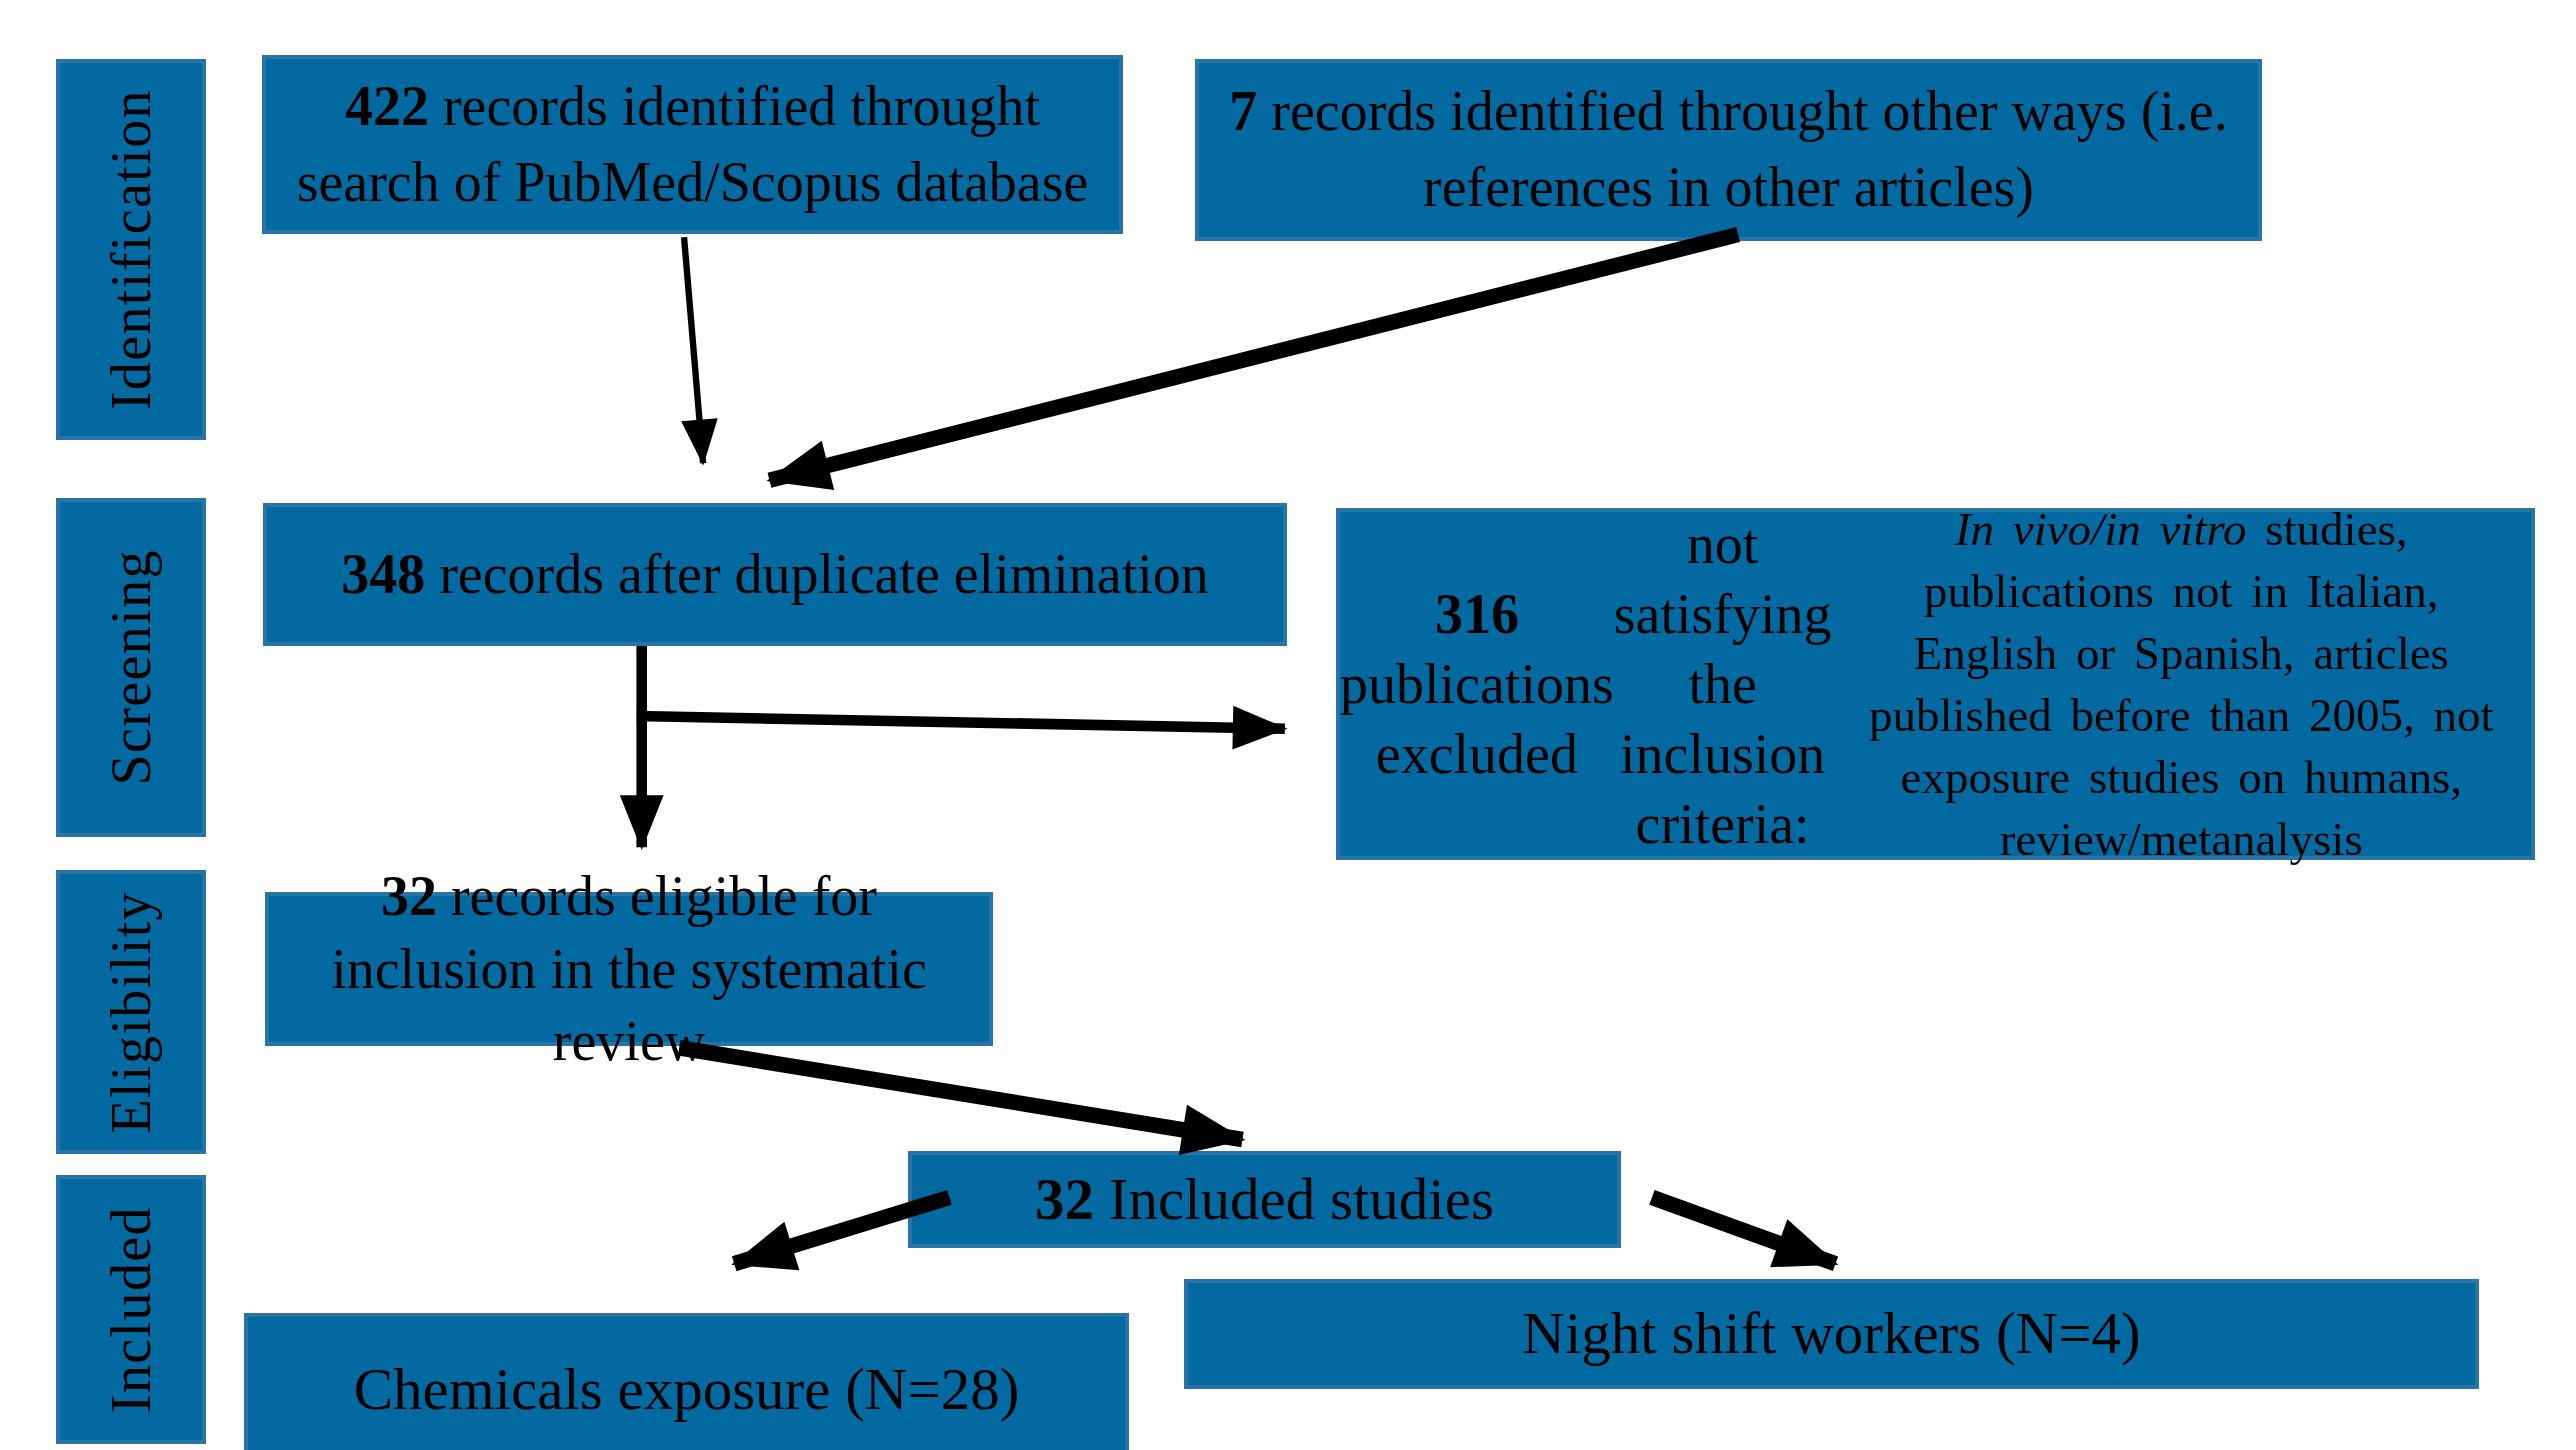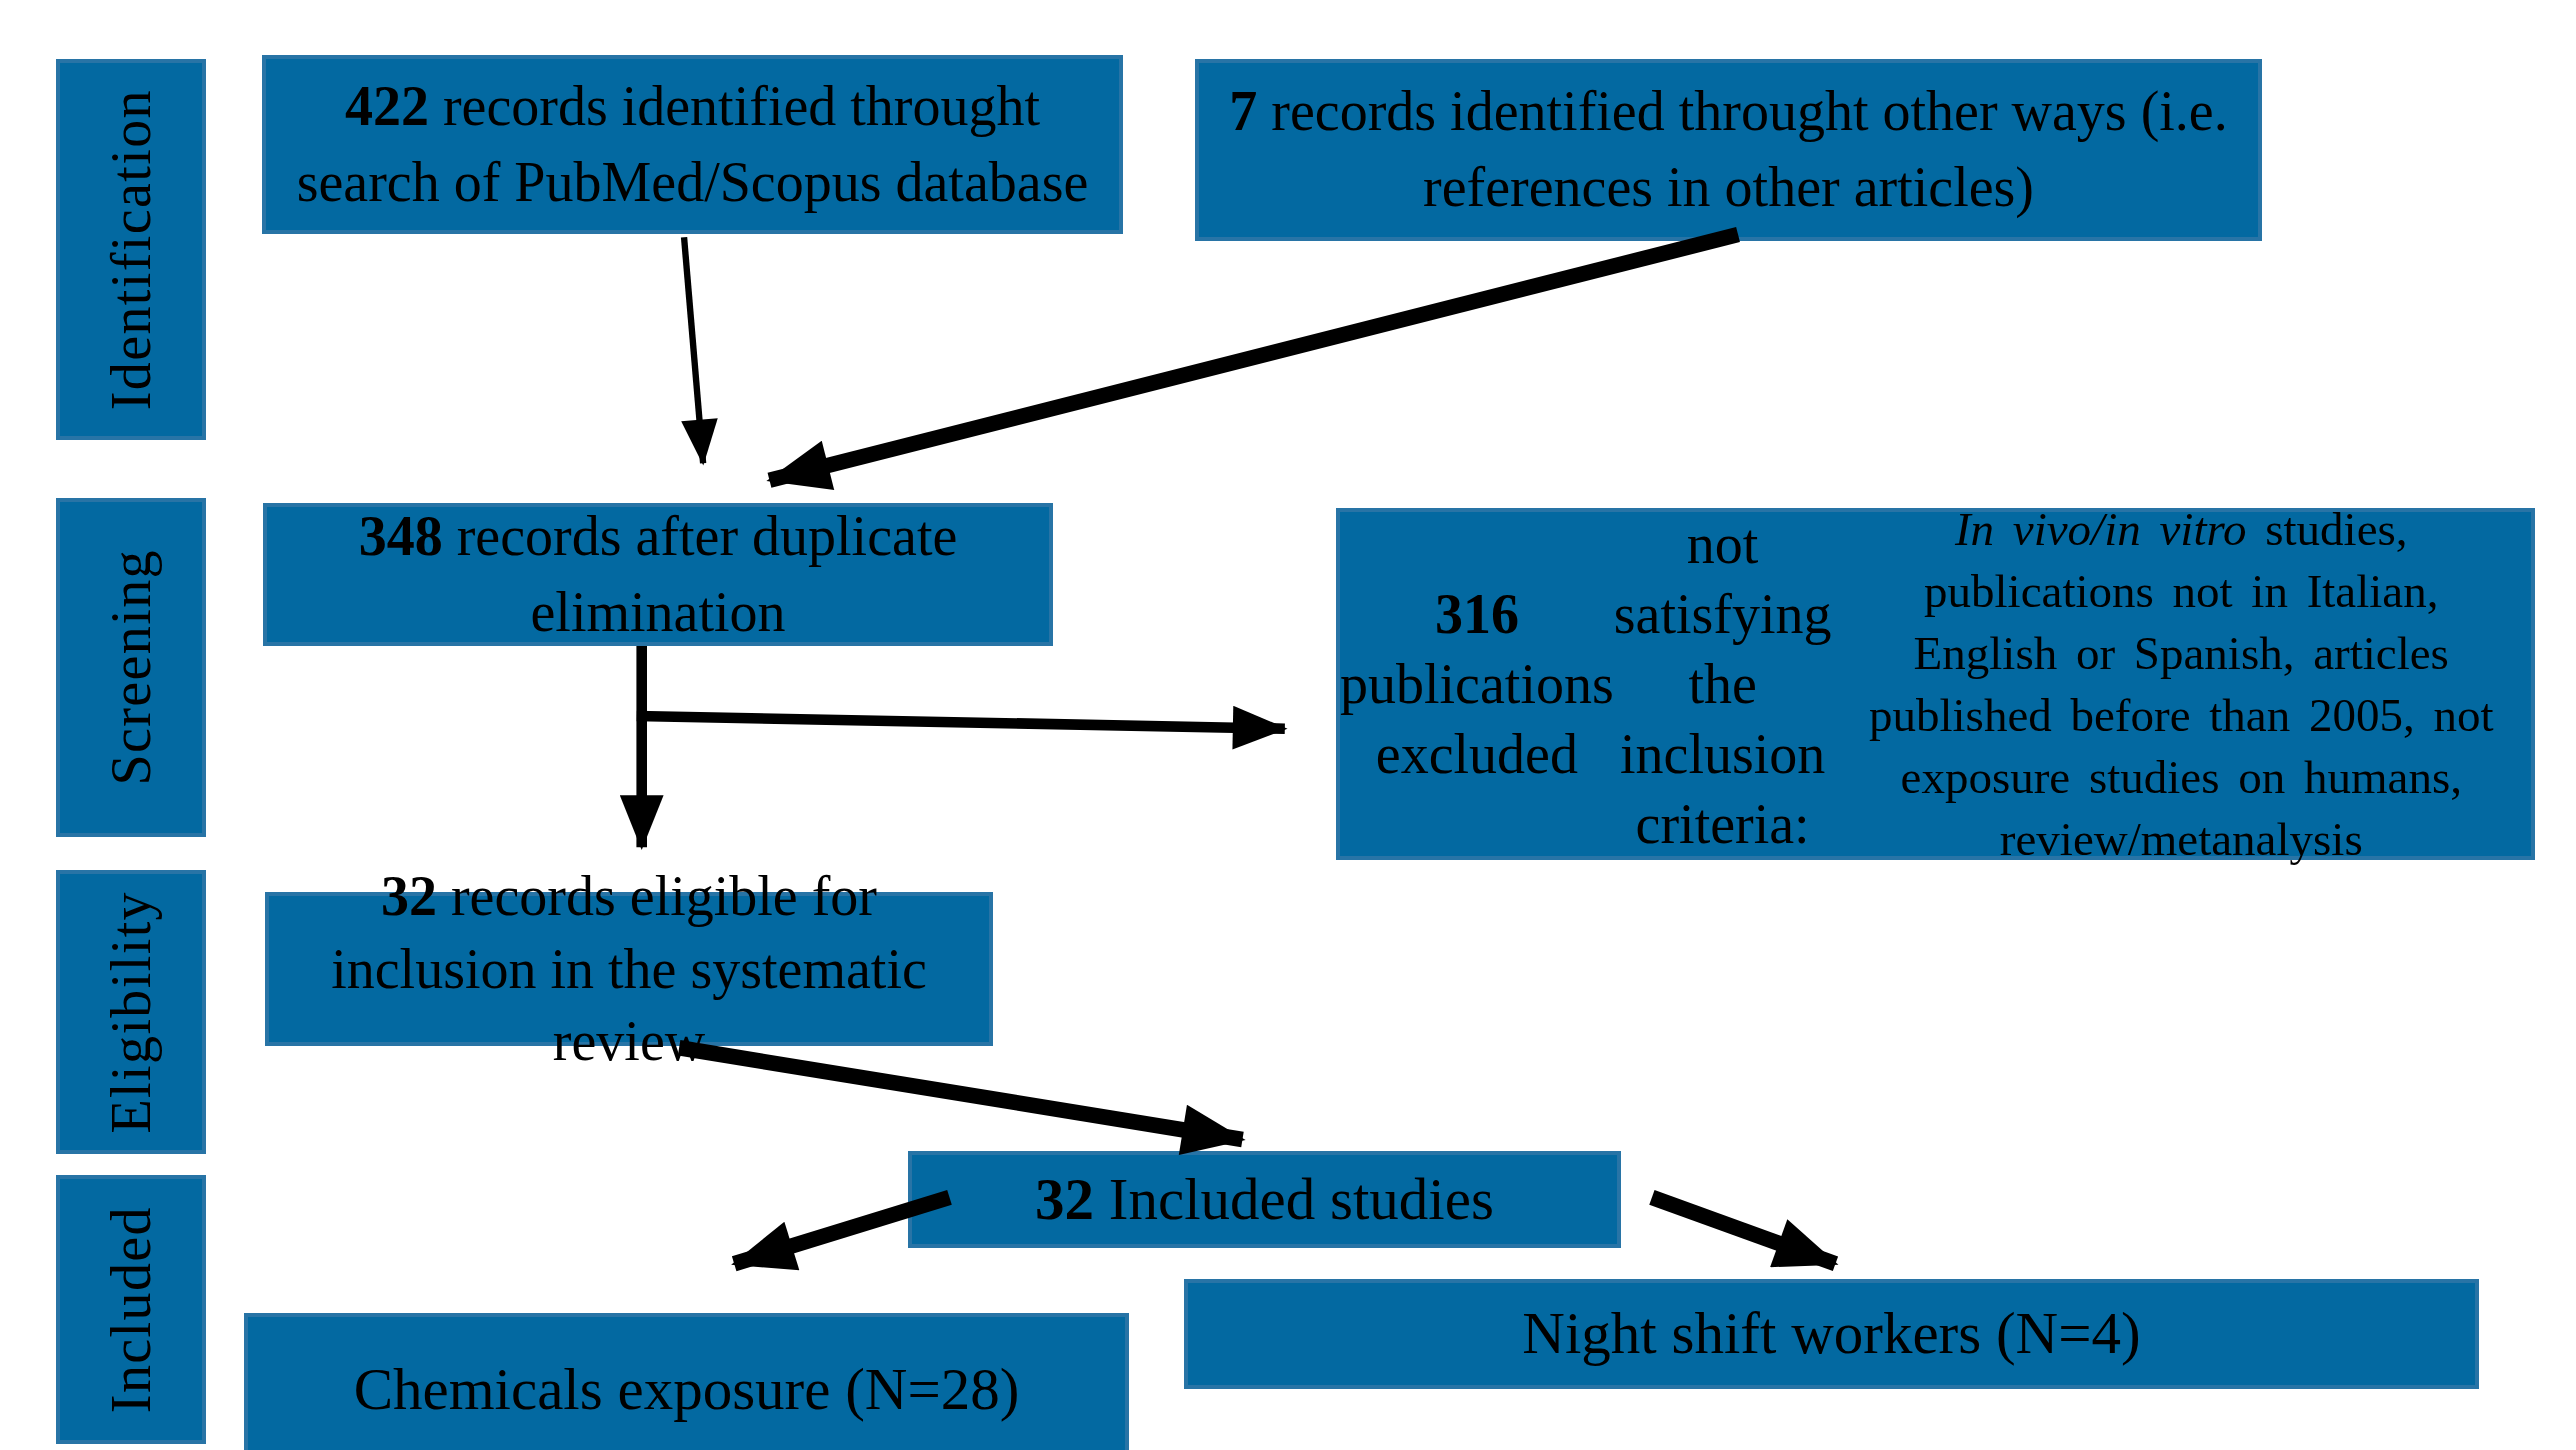--- a/index.html
+++ b/index.html
@@ -39,21 +39,21 @@
     white-space: nowrap;
   }
   .main-text {
     font-size: 56px;
     line-height: 1.35;
     padding: 0 21px;
   }
   
   #box-identified-db   { left: 262px;  top: 55px;   width: 861px; height: 179px; }
   #box-identified-other{ left: 1195px; top: 59px;   width: 1067px; height: 182px; }
-  #box-dedup           { left: 263px;  top: 503px;  width: 790px; height: 143px; }
+  #box-dedup           { left: 263px;  top: 503px;  width: 1024px; height: 143px; }
   #box-excluded        { left: 1336px; top: 508px;  width: 1199px; height: 352px; }
   #box-eligible        { left: 265px;  top: 892px; width: 728px; height: 154px; }
   #box-included        { left: 908px; top: 1151px; width: 713px; height: 97px; }
   #box-chemicals       { left: 244px;  top: 1313px; width: 885px; height: 154px; }
   #box-nightshift      { left: 1184px; top: 1279px; width: 1295px; height: 110px; }
 
   #stage-identification { top: 59px;   height: 381px; }
   #stage-screening      { top: 498px;  height: 339px; }
   #stage-eligibility    { top: 870px; height: 284px; }
   #stage-included       { top: 1175px; height: 269px; }

